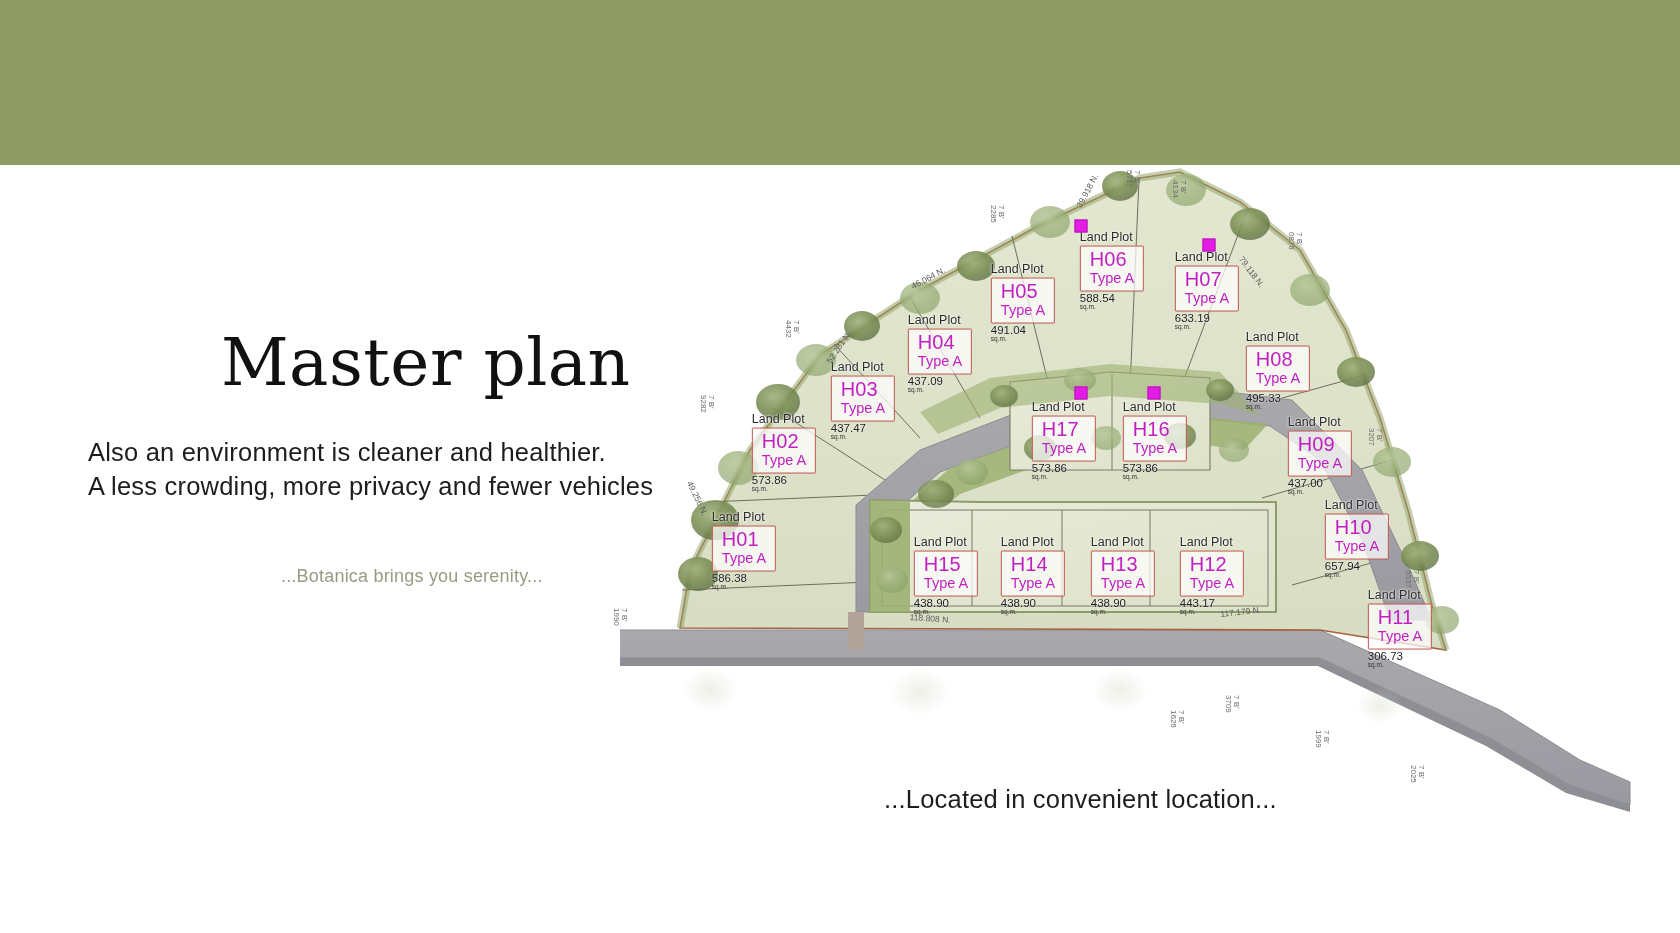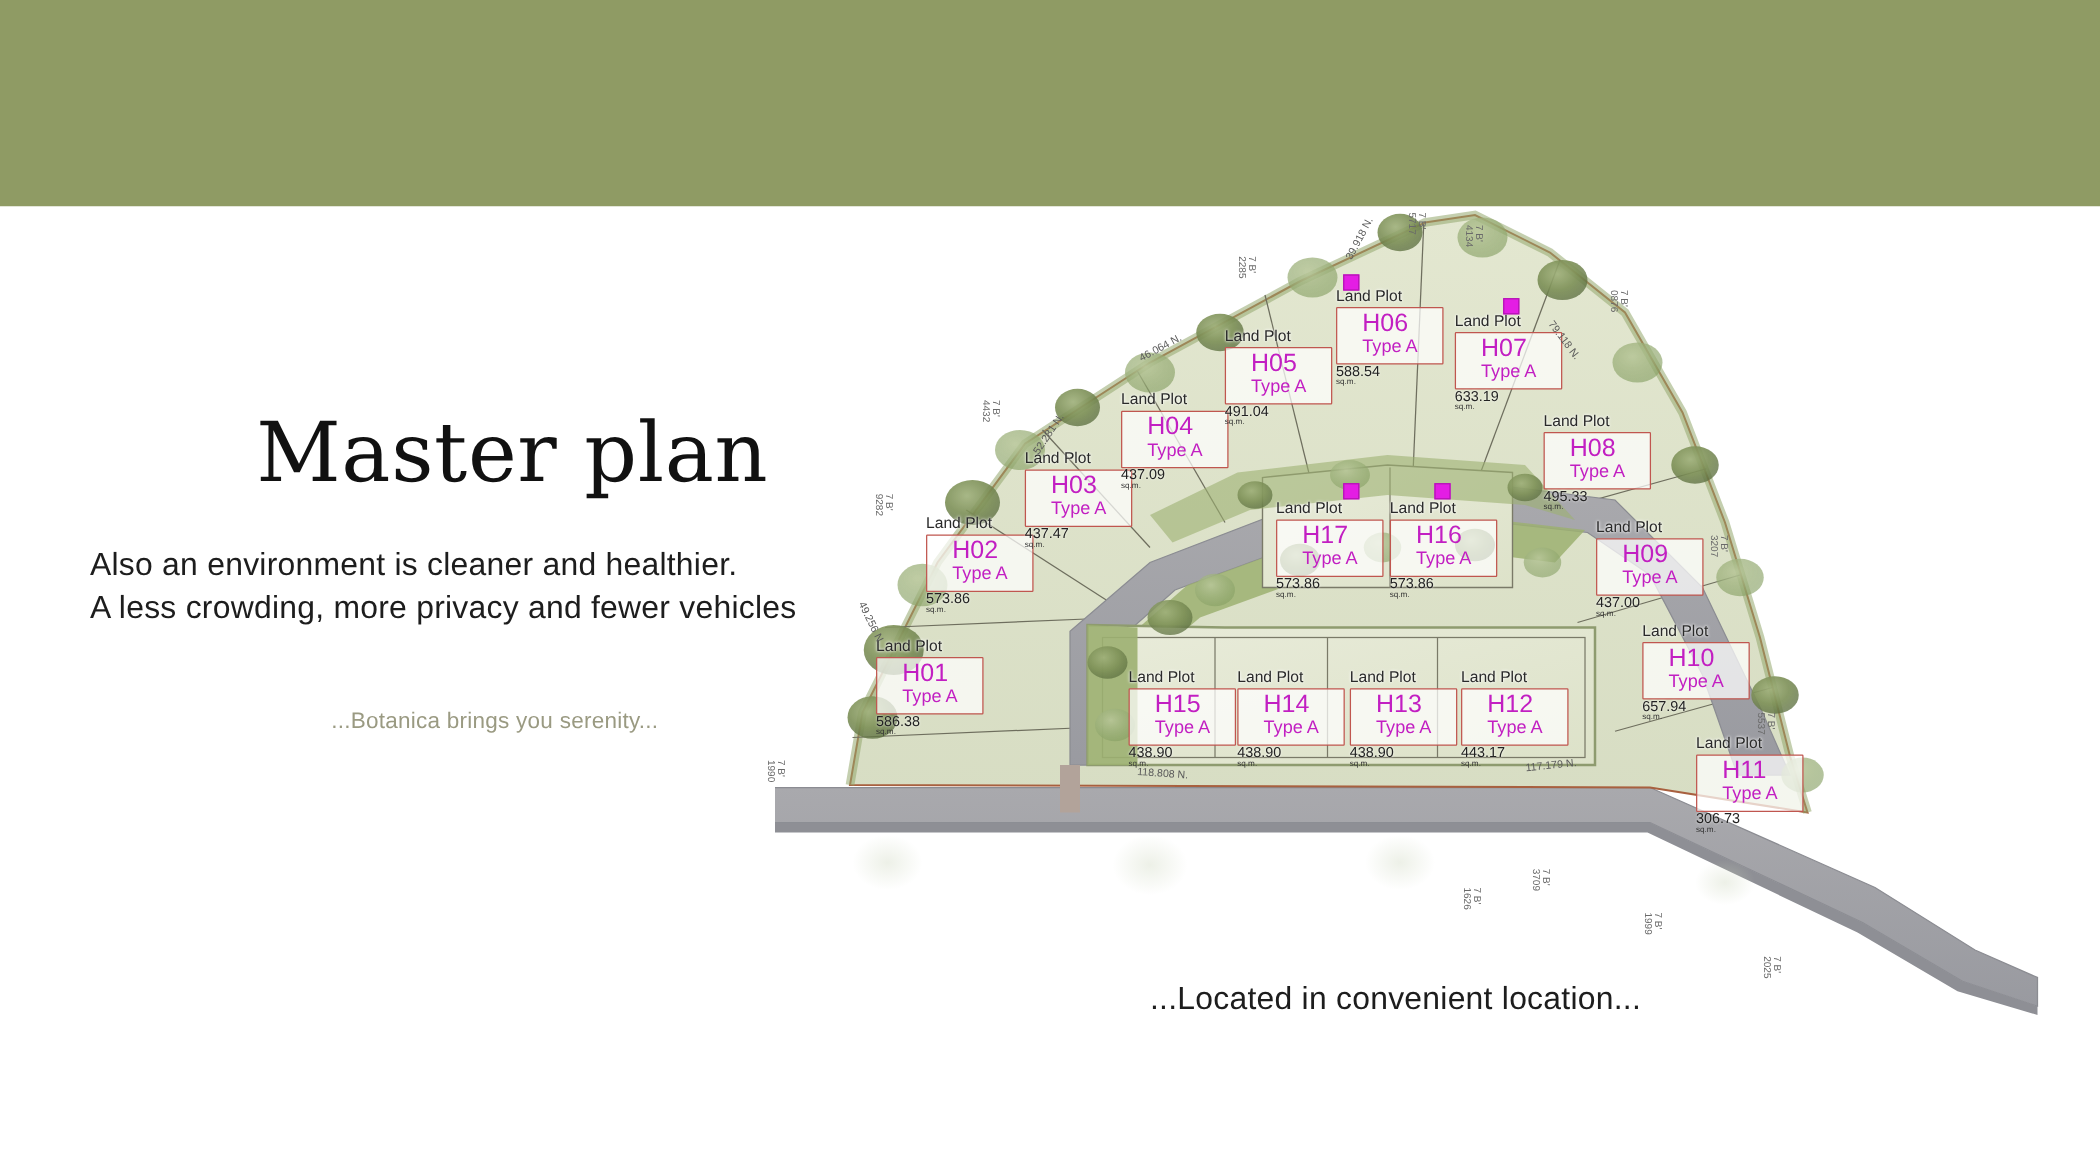--- a/index.html
+++ b/index.html
@@ -3,42 +3,42 @@
 <meta charset="utf-8">
 <style>
   html,body{margin:0;padding:0;background:#fff;}
   body{width:1680px;height:933px;overflow:hidden;font-family:"Liberation Sans",sans-serif;}
   .page{position:relative;width:1680px;height:933px;background:#ffffff;}
 
   
   .banner{position:absolute;left:0;top:0;width:1680px;height:165px;background:#8f9b64;}
 
   
-  .left-col{position:absolute;left:0;top:330px;width:660px;}
+  .left-col{position:absolute;left:16px;top:330px;width:660px;}
   .title{font-family:"DejaVu Serif","Liberation Serif",serif;font-size:66px;line-height:1;
          color:#111;letter-spacing:0.5px;margin:0 0 40px 205px;font-weight:400;}
   .subtitle{margin:0 0 0 72px;font-size:25.5px;line-height:1.33;color:#1d1d1d;
             letter-spacing:.2px;font-weight:400;}
   .subtitle div{white-space:nowrap;}
   .tagline{margin:62px 0 0 265px;font-size:18px;color:#9a9a82;letter-spacing:.2px;}
 
   
-  .caption{position:absolute;left:920px;top:785px;font-size:25.5px;color:#1d1d1d;letter-spacing:.2px;}
+  .caption{position:absolute;left:884px;top:785px;font-size:25.5px;color:#1d1d1d;letter-spacing:.2px;}
 
   
   .plan{position:absolute;left:620px;top:150px;width:1060px;height:700px;}
   .plan svg{position:absolute;left:0;top:0;}
 
   
   .plot{position:absolute;text-align:left;transform:translate(-50%,-50%);
         pointer-events:auto;}
   .plot .lp{font-size:12.5px;color:#2a2a2a;line-height:1.15;margin-bottom:2px;
             text-shadow:0 0 2px rgba(255,255,255,.9),0 0 3px rgba(255,255,255,.8);}
   .plot .box{border:1.6px solid #c0564f;background:rgba(255,255,255,.72);
-             padding:2px 20px 3px;display:inline-block;border-radius:1px;}
+             padding:2px 9px 3px;display:inline-block;border-radius:1px;}
   .plot .code{font-size:20px;color:#c21fc2;line-height:1.05;font-weight:400;}
   .plot .type{font-size:14.5px;color:#c21fc2;line-height:1.2;}
   .plot .area{font-size:11.5px;color:#222;margin-top:0;line-height:1.1;
               text-shadow:0 0 2px rgba(255,255,255,.9);}
   .plot .unit{font-size:6.5px;color:#333;line-height:1;}
 
   
   .marker{position:absolute;width:11px;height:11px;background:#e41de4;
           border:1px solid #b314b3;transform:translate(-50%,-50%);}
 

